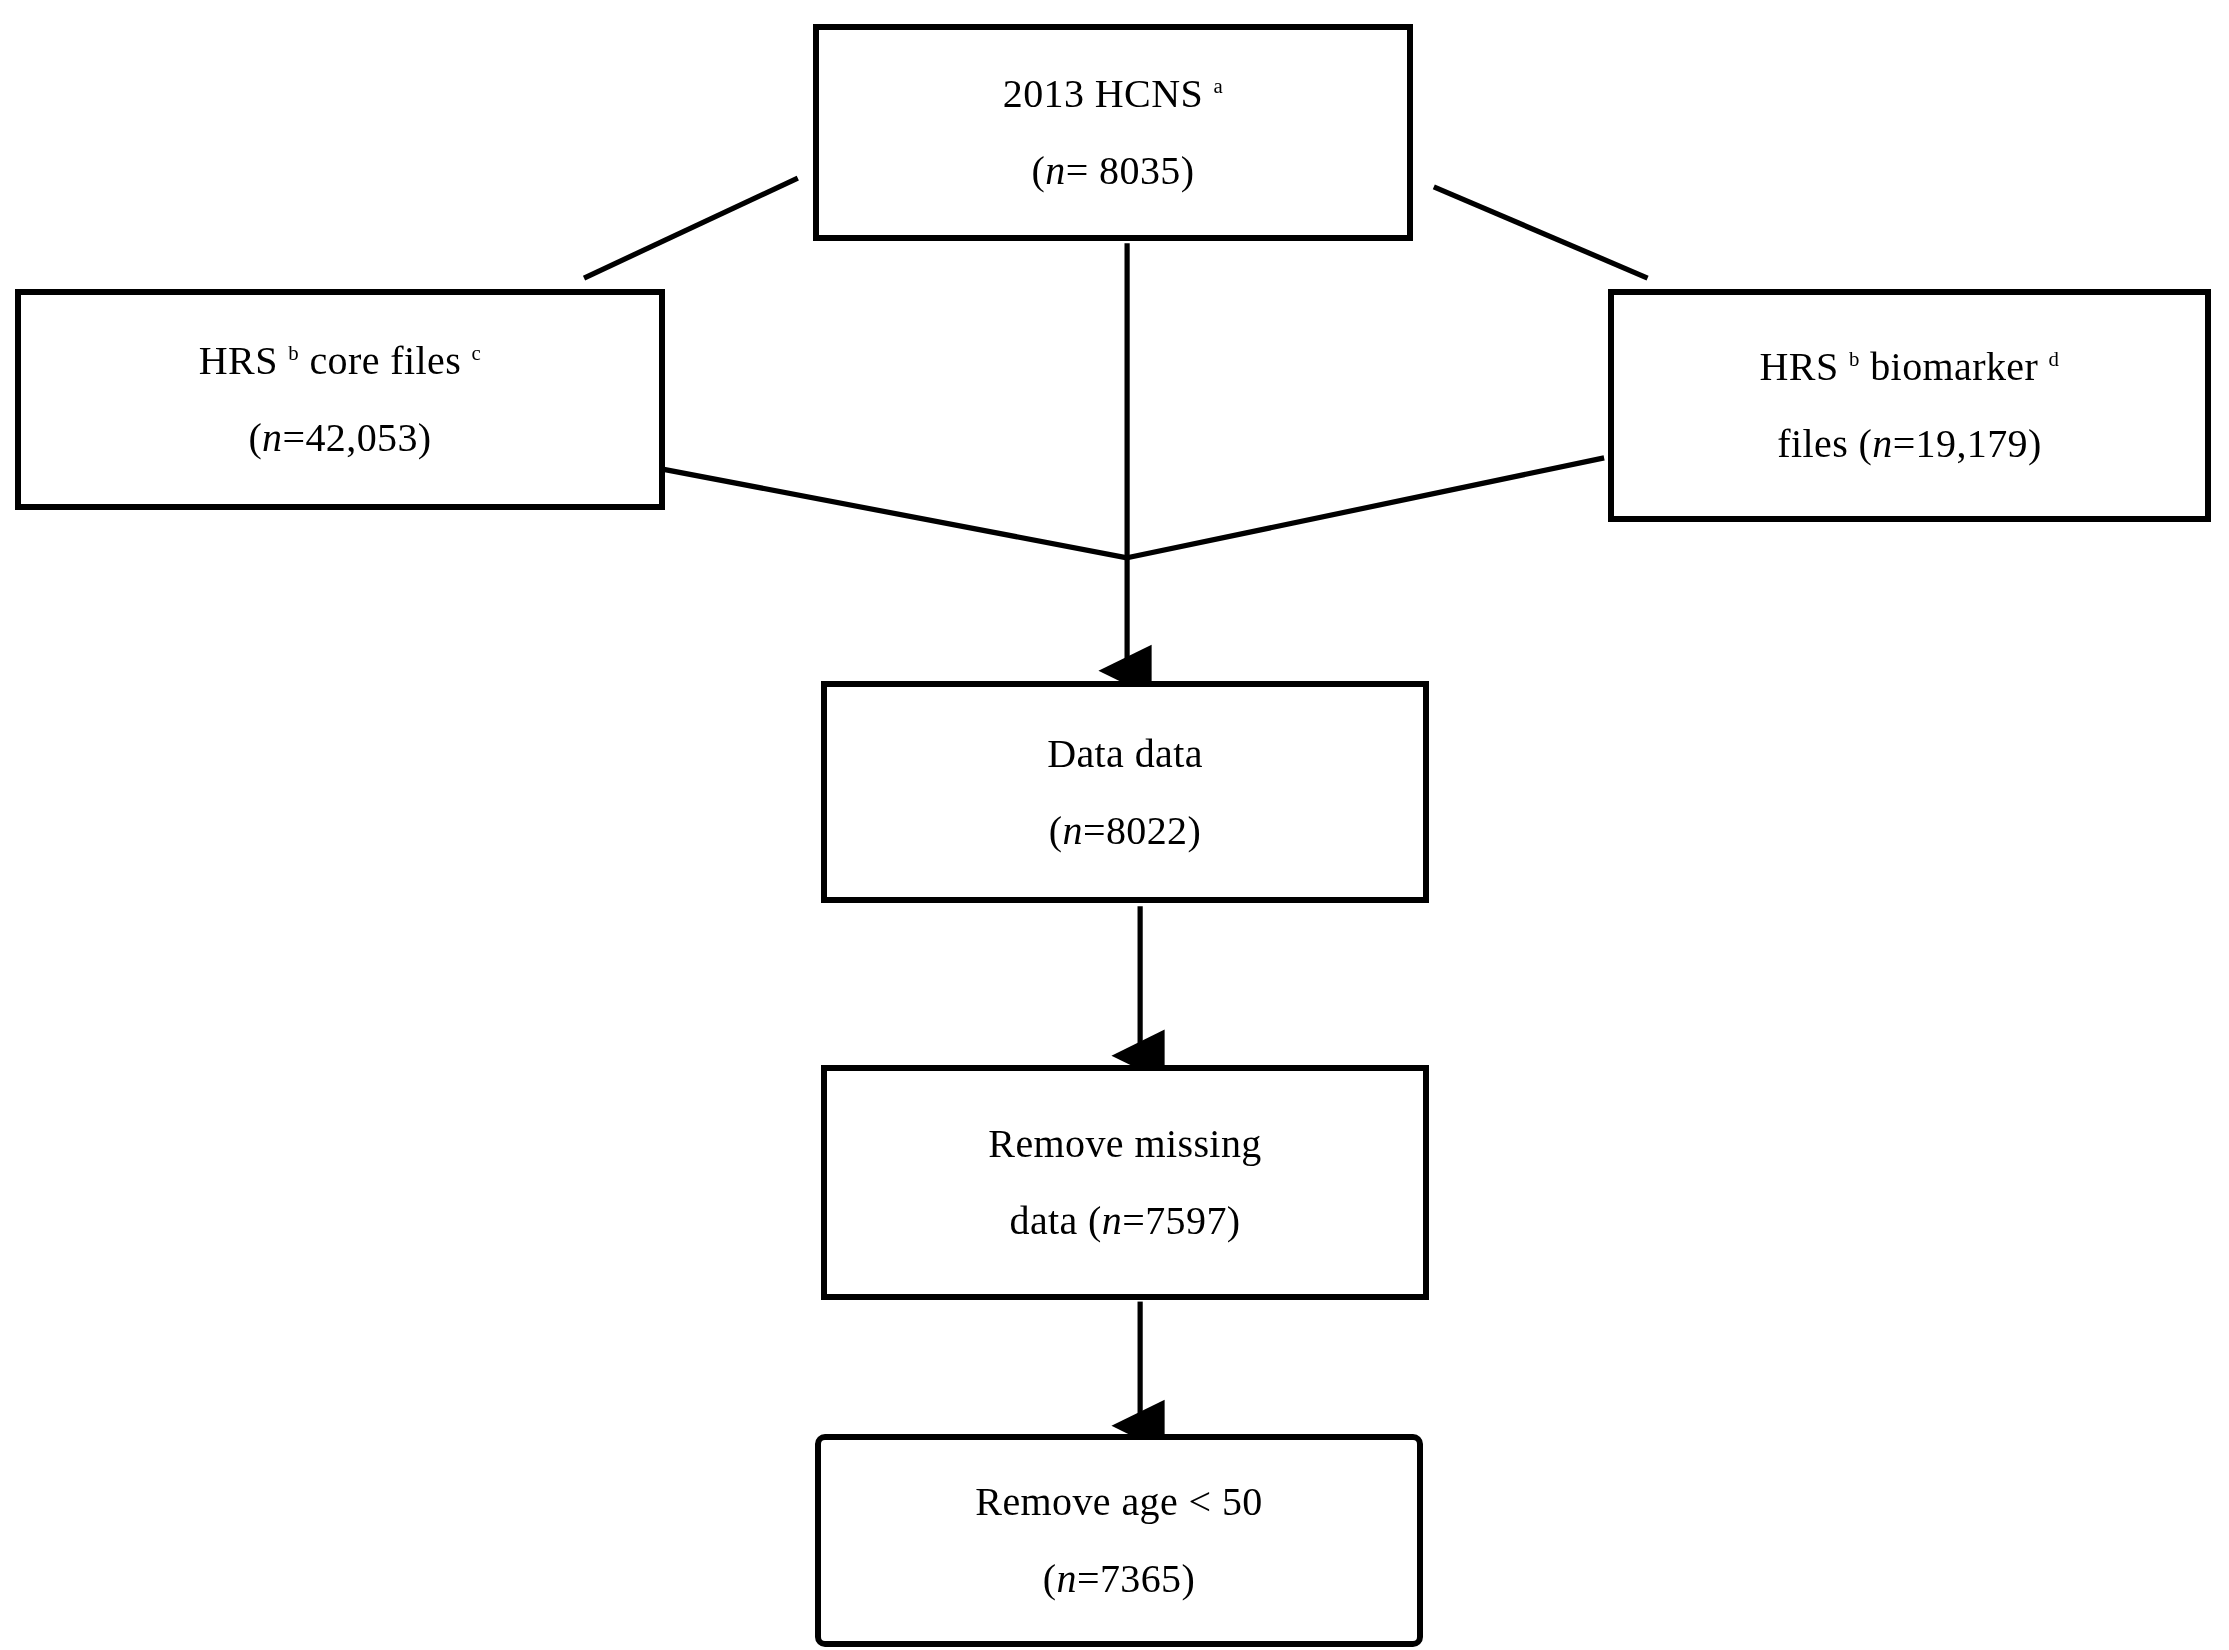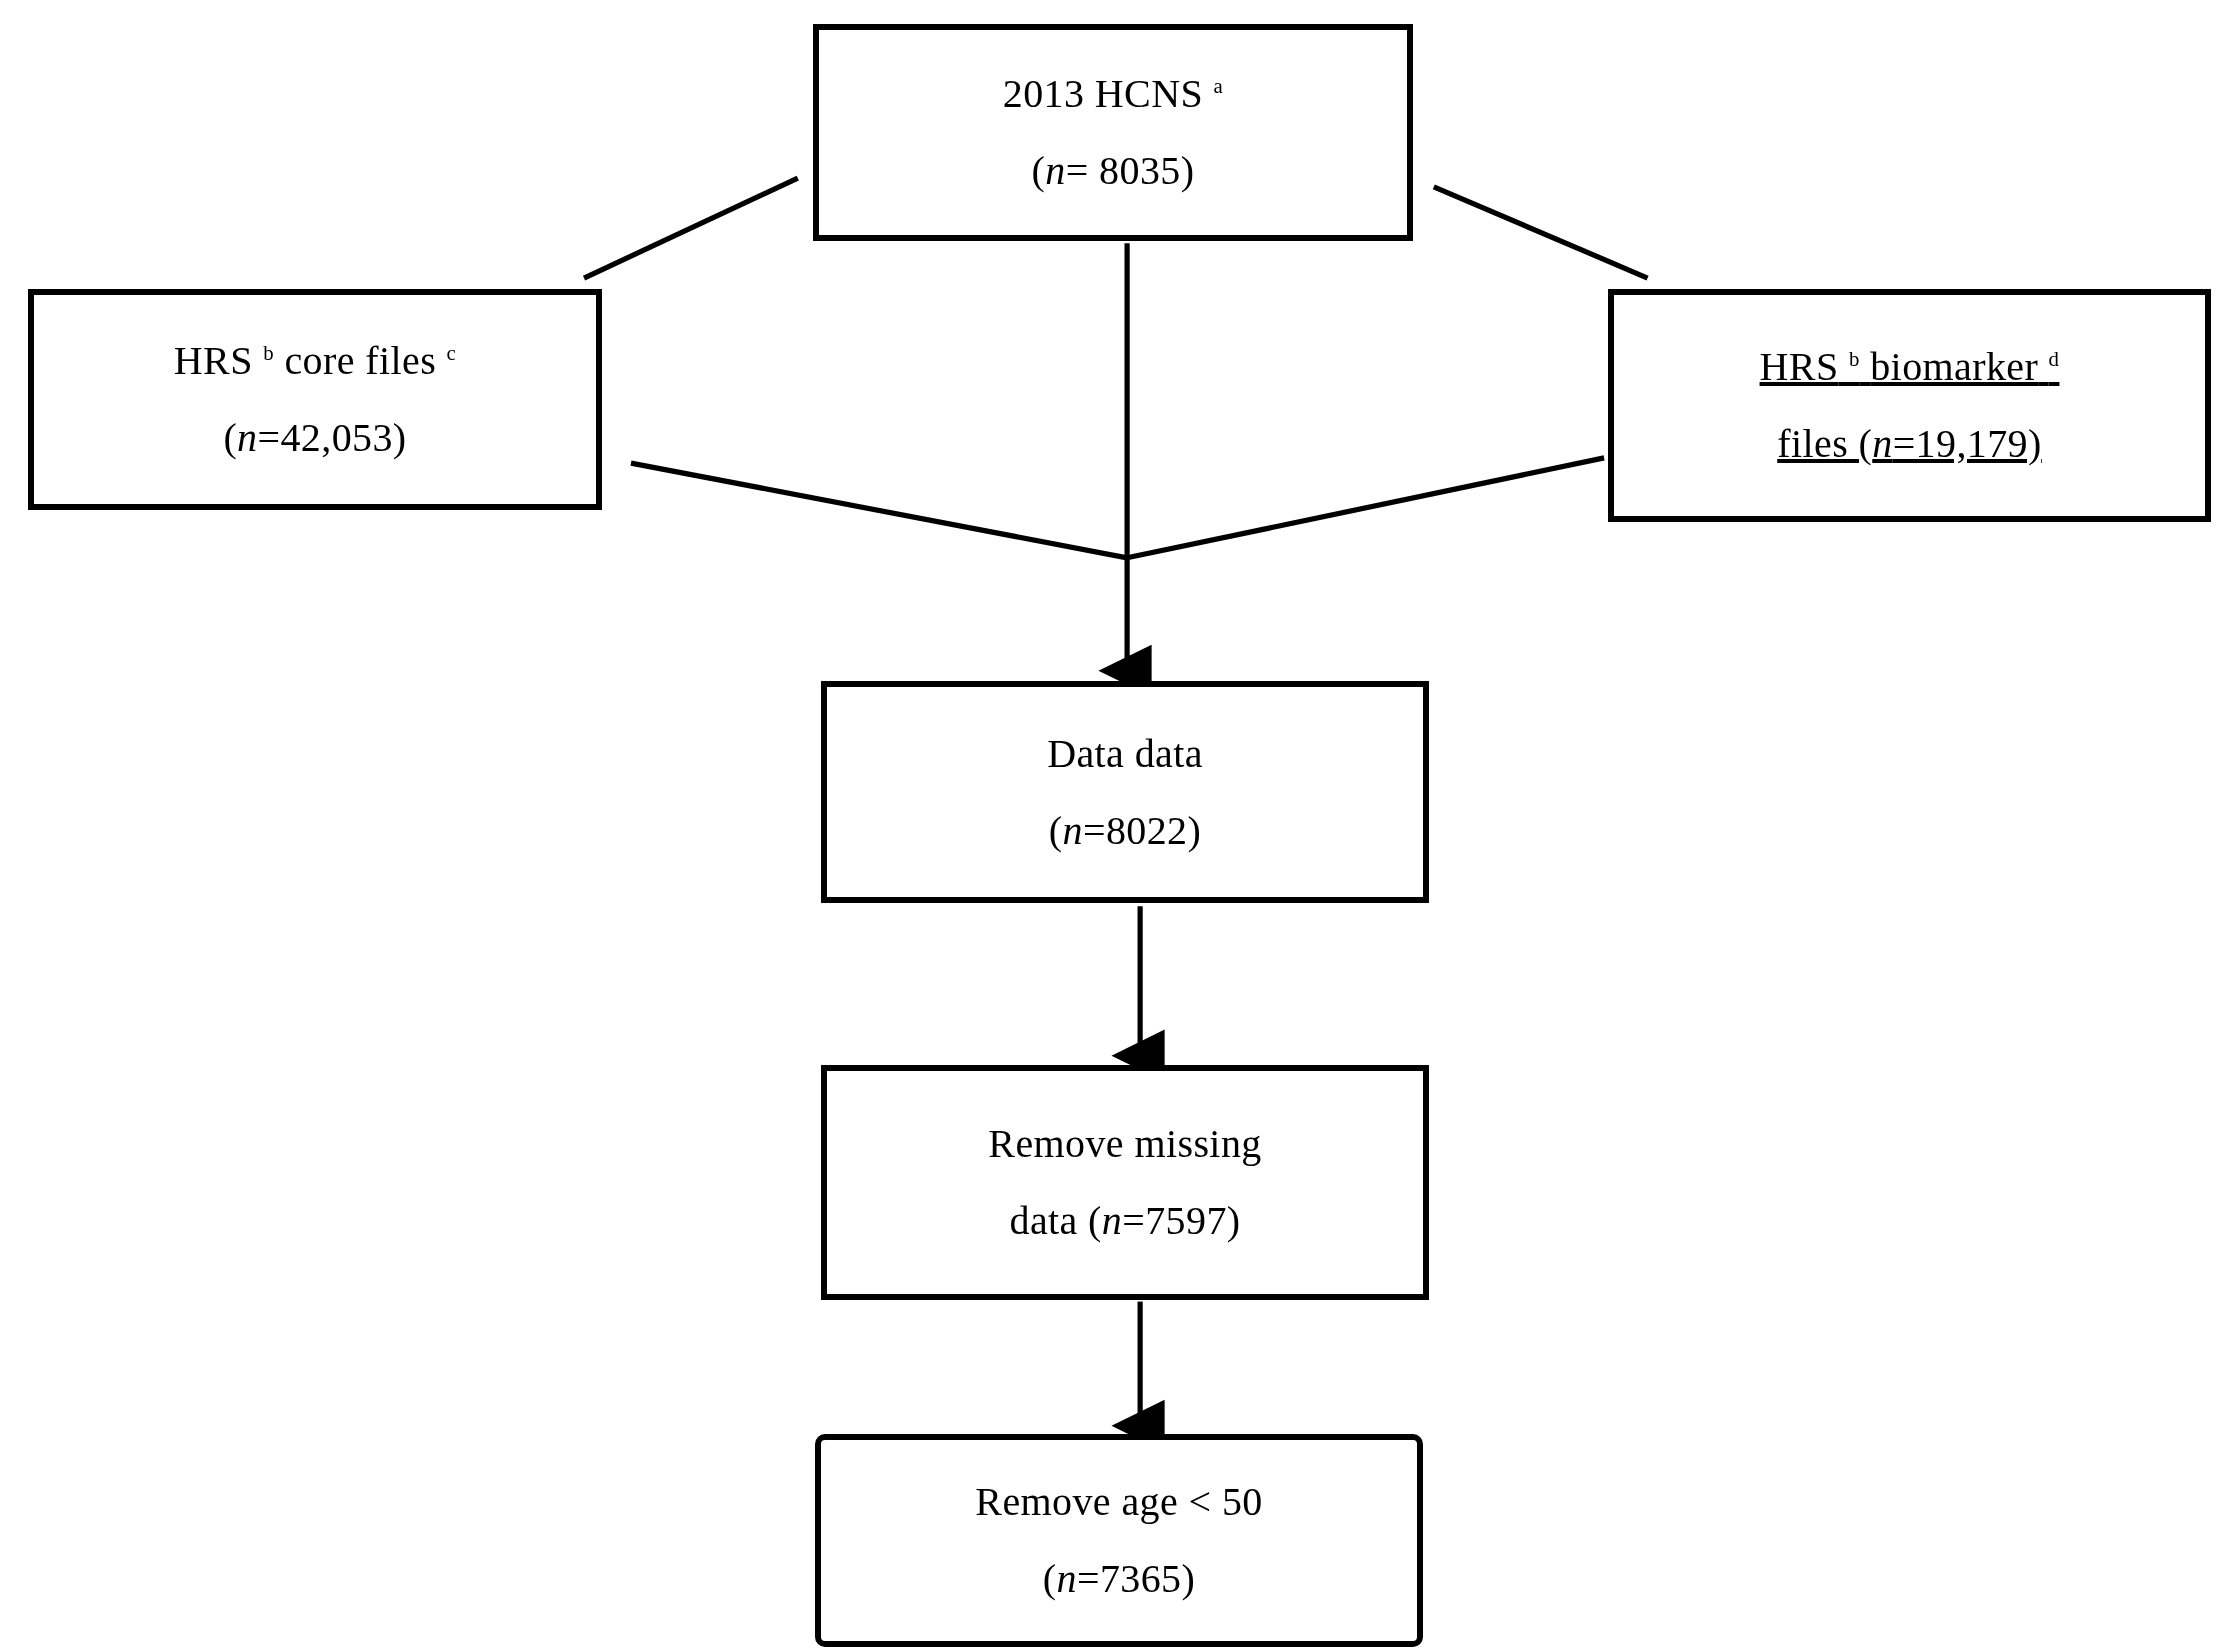--- a/index.html
+++ b/index.html
@@ -52,22 +52,22 @@
     font-style: italic;
   }
   sup {
     font-size: 0.52em;
     vertical-align: super;
     line-height: 0;
     font-style: normal;
   }
   
   #node-source      { left: 813px;  top: 23.5px;   width: 600px; height: 217px; }
-  #node-core        { left: 28px;   top: 289px;  width: 574px; height: 221px; }
-  #node-biomarker   { left: 1608px; top: 289px;  width: 603px; height: 233px; text-decoration: underline; }
+  #node-core        { left: 15px;   top: 289px;  width: 650px; height: 221px; }
+  #node-biomarker   { left: 1608px; top: 289px;  width: 603px; height: 233px; }
   #node-merge       { left: 821px;  top: 681px;  width: 608px; height: 222px; }
   #node-missing     { left: 821px;  top: 1065px; width: 608px; height: 235px; }
   #node-age         { left: 815px;  top: 1434px; width: 608px; height: 213px; border-radius: 10px; }
 </style>
 </head>
 <body>
 
 <div id="canvas">
 
   <svg id="edges" viewBox="0 0 2565 1899" width="2229" height="1650" xmlns="http://www.w3.org/2000/svg">

